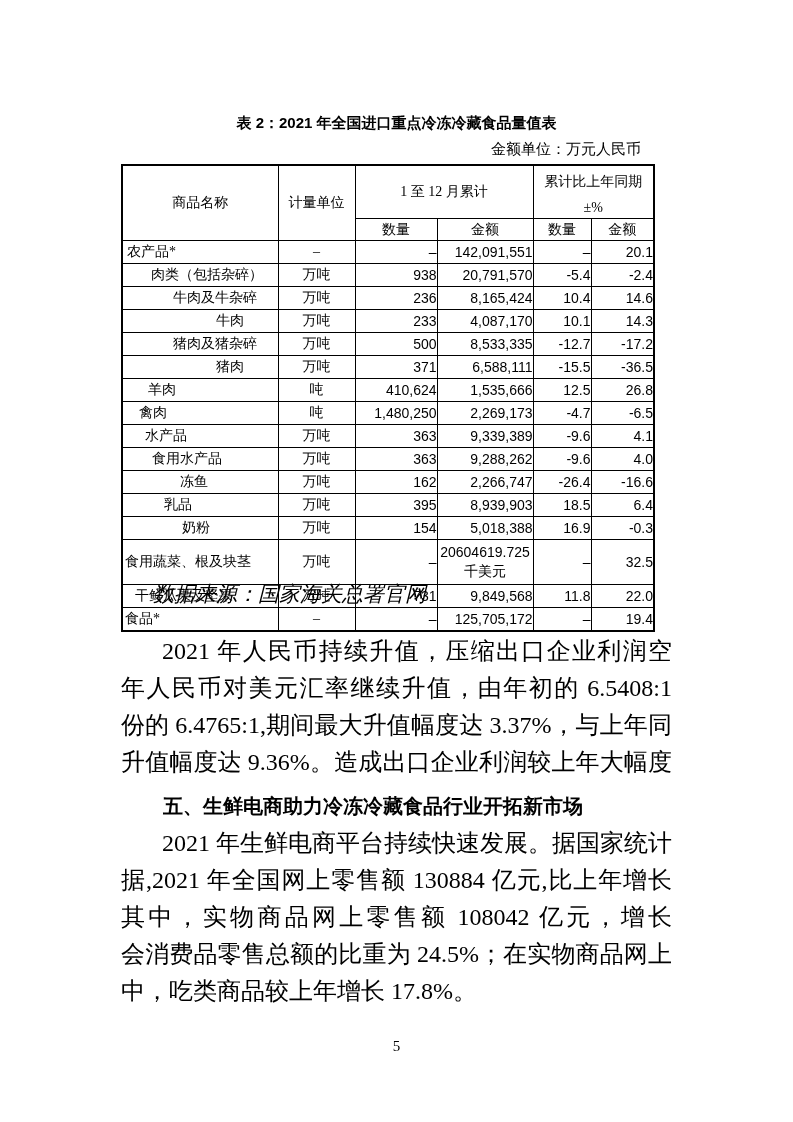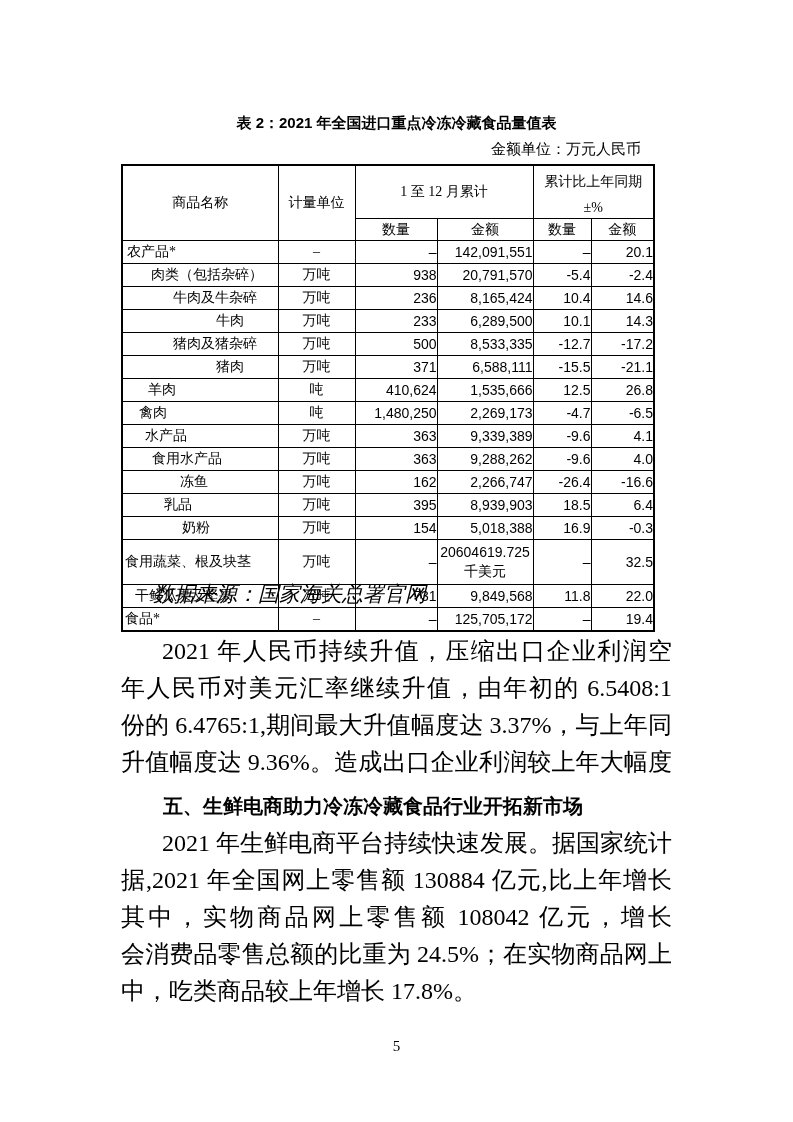--- a/index.html
+++ b/index.html
@@ -120,39 +120,39 @@
           <td class="unit">万吨</td>
           <td class="num">236</td>
           <td class="num">8,165,424</td>
           <td class="num">10.4</td>
           <td class="num">14.6</td>
         </tr>
         <tr>
           <td class="name" style="padding-left: 93px;">牛肉</td>
           <td class="unit">万吨</td>
           <td class="num">233</td>
-          <td class="num">6,289,500</td>
+          <td class="num">4,087,170</td>
           <td class="num">10.1</td>
           <td class="num">14.3</td>
         </tr>
         <tr>
           <td class="name" style="padding-left: 50px;">猪肉及猪杂碎</td>
           <td class="unit">万吨</td>
           <td class="num">500</td>
           <td class="num">8,533,335</td>
           <td class="num">-12.7</td>
           <td class="num">-17.2</td>
         </tr>
         <tr>
           <td class="name" style="padding-left: 93px;">猪肉</td>
           <td class="unit">万吨</td>
           <td class="num">371</td>
           <td class="num">6,588,111</td>
           <td class="num">-15.5</td>
-          <td class="num">-21.1</td>
+          <td class="num">-36.5</td>
         </tr>
         <tr>
           <td class="name" style="padding-left: 25px;">羊肉</td>
           <td class="unit">吨</td>
           <td class="num">410,624</td>
           <td class="num">1,535,666</td>
           <td class="num">12.5</td>
           <td class="num">26.8</td>
         </tr>
         <tr>

